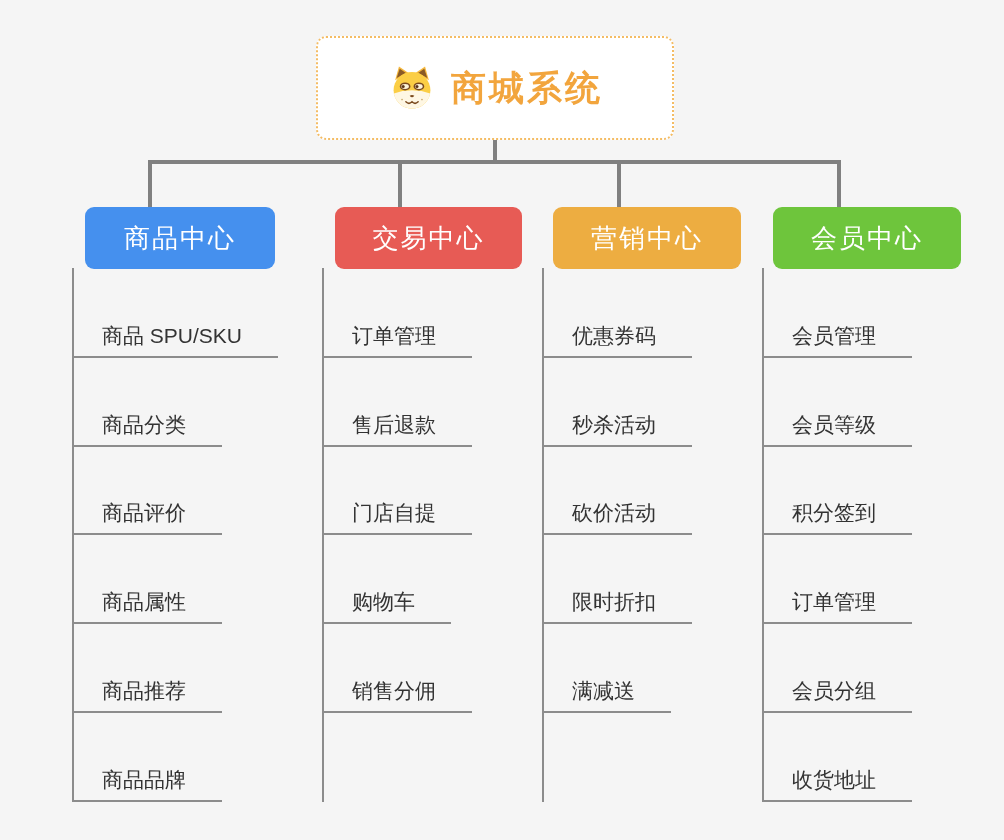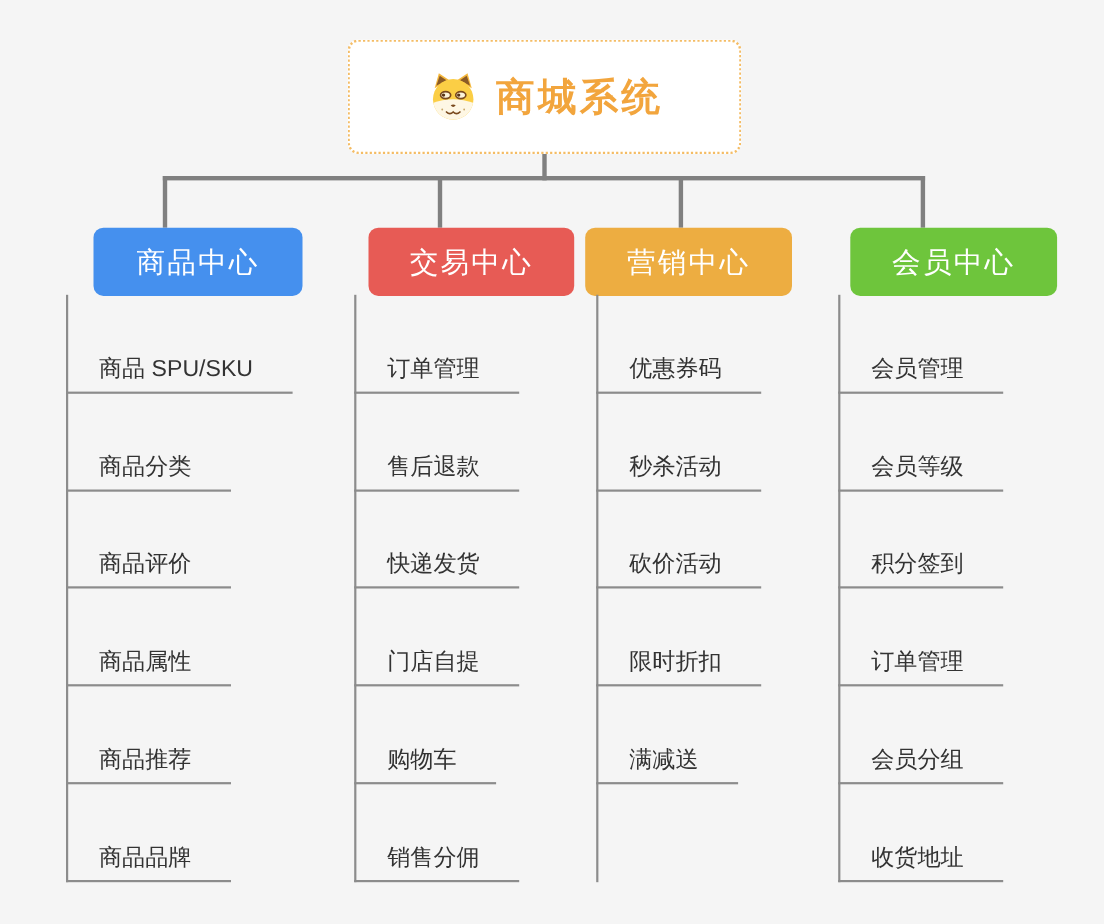--- a/index.html
+++ b/index.html
@@ -42,28 +42,28 @@
   .branch-header{
     position:absolute;top:207px;height:62px;
     border-radius:9px;
     display:flex;align-items:center;justify-content:center;
     color:#FFFFFF;font-size:26px;letter-spacing:2px;
     cursor:pointer;
     margin-left:28px;
   }
   .bh1{left:57px;width:190px;background:#4590EE;}
   .bh2{left:307px;width:187px;background:#E75B55;}
-  .bh3{left:504px;width:188px;background:#EDAD41;}
+  .bh3{left:525px;width:188px;background:#EDAD41;}
   .bh4{left:745px;width:188px;background:#6EC53C;}
 
   
   .column{
     position:absolute;top:268px;width:280px;height:534px;
   }
-  .col1{left:60px;}
+  .col1{left:72px;}
   .col2{left:322px;}
   .col3{left:542px;text-align:center;}
   .col4{left:762px;}
   .column::before{            
     content:"";position:absolute;left:0;top:0;width:2px;height:534px;
     background:#8C8C8C;
   }
   .leaf{
     position:absolute;left:0;
     white-space:nowrap;
@@ -127,21 +127,20 @@
     <div class="leaf">商品分类</div>
     <div class="leaf">商品评价</div>
     <div class="leaf">商品属性</div>
     <div class="leaf">商品推荐</div>
     <div class="leaf">商品品牌</div>
   </div>
 
   <div class="column col2">
     <div class="leaf">订单管理</div>
     <div class="leaf">售后退款</div>
-    <div class="leaf">快递发货</div>
     <div class="leaf">门店自提</div>
     <div class="leaf">购物车</div>
     <div class="leaf">销售分佣</div>
   </div>
 
   <div class="column col3">
     <div class="leaf">优惠券码</div>
     <div class="leaf">秒杀活动</div>
     <div class="leaf">砍价活动</div>
     <div class="leaf">限时折扣</div>

